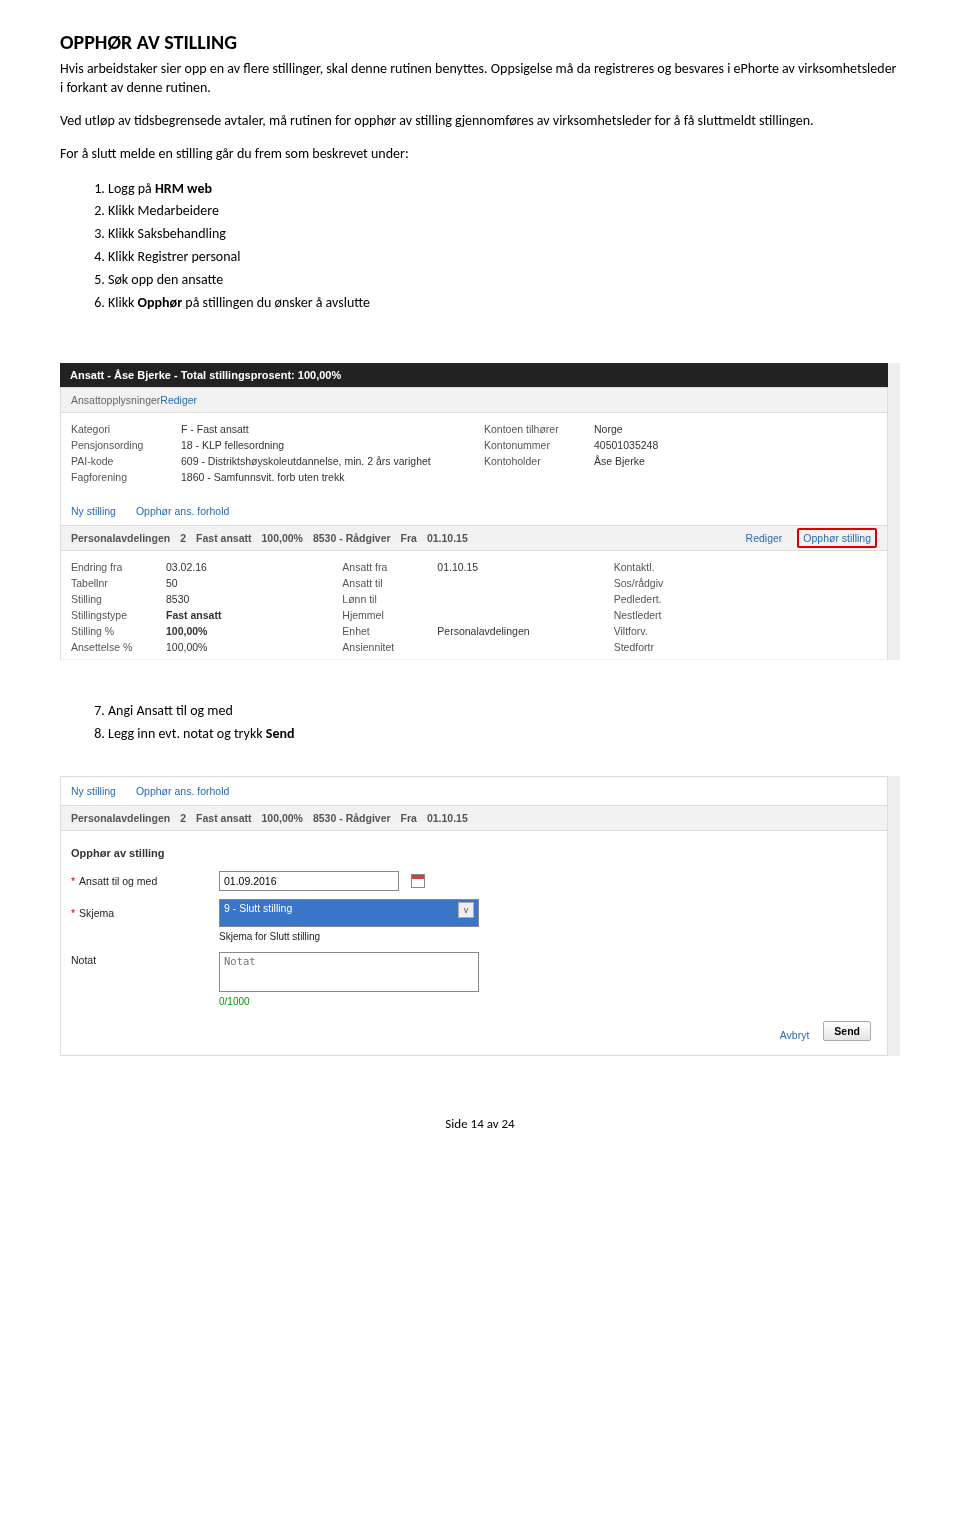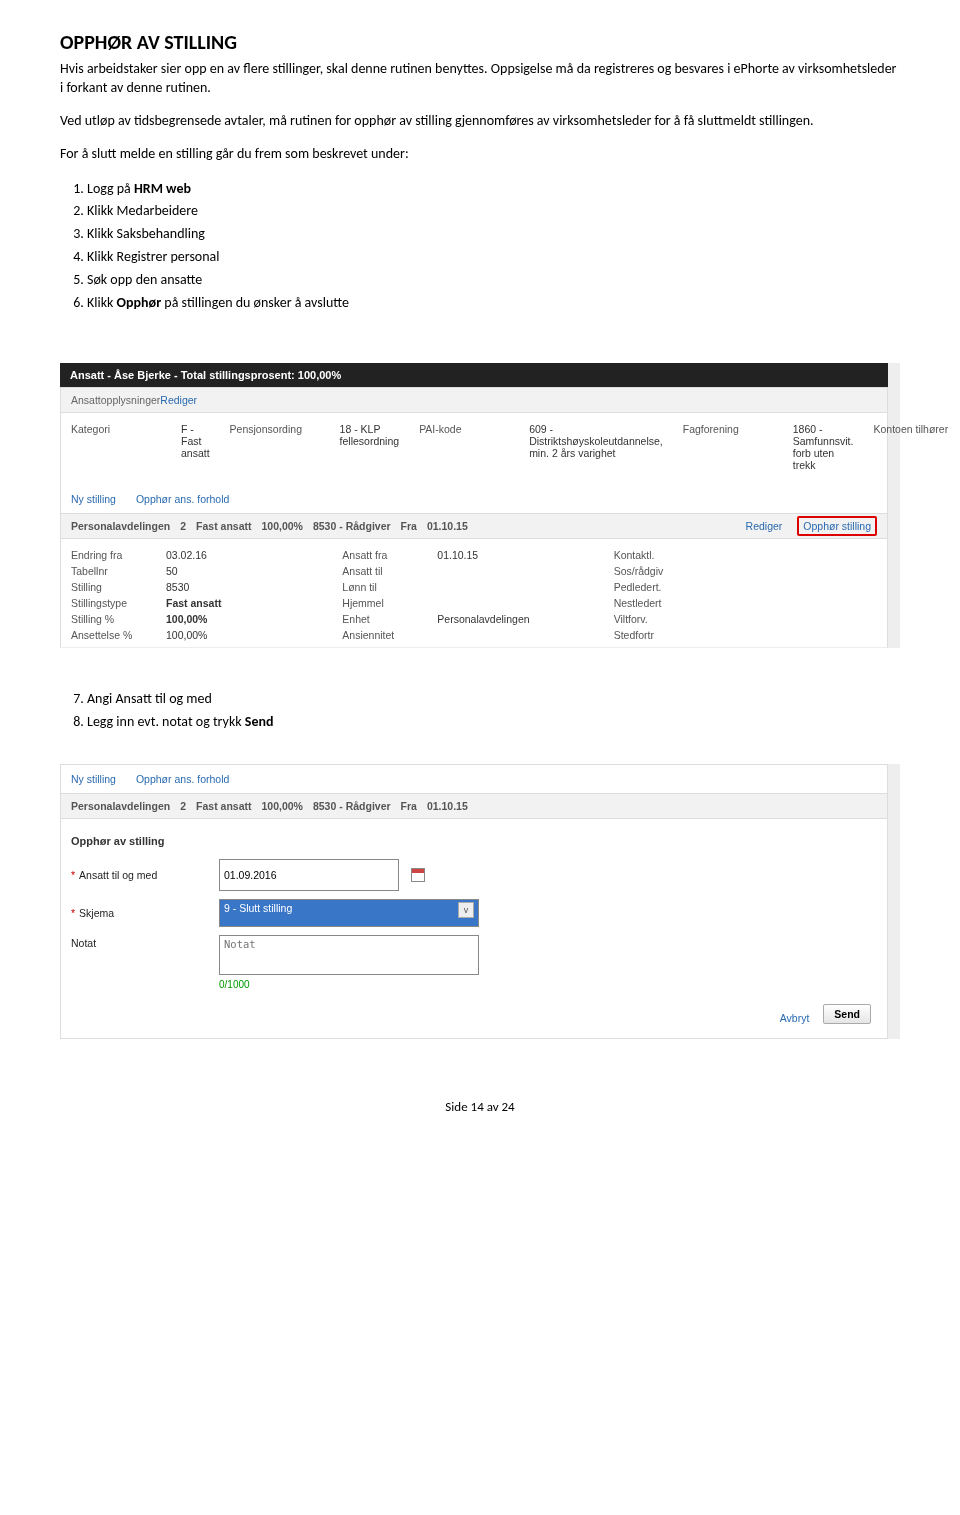--- a/index.html
+++ b/index.html
@@ -7,21 +7,21 @@
     font-family: Calibri, Arial, sans-serif;
     background: #fff;
     color: #000;
     padding: 30px 60px;
     font-size: 14px;
     width: 960px;
     margin: 0 auto;
   }
   h1 { font-size: 20px; font-weight: bold; margin-bottom: 6px; }
   p { margin-bottom: 14px; line-height: 1.35; }
-  ol { margin-left: 27px; margin-bottom: 20px; }
+  ol { margin-left: 48px; margin-bottom: 20px; }
   ol li { padding: 2px 0; line-height: 1.35; }
   .bold { font-weight: bold; }
 
   .shot {
     width: 100%;
     margin: 30px 0 40px 0;
     font-family: Verdana, Arial, sans-serif;
     font-size: 10.5px;
     color: #333;
     border-right: 12px solid #eee;
@@ -41,21 +41,21 @@
     padding: 6px 10px;
     color: #666;
     display: flex;
     justify-content: flex-start;
     align-items: center;
     font-size: 10.5px;
   }
   .link { color: #2a6ab0; cursor: pointer; }
   .body-block { padding: 10px 10px 14px 10px; border-left:1px solid #ddd; border-right:1px solid #ddd; }
   .cols { display: flex; gap: 20px; }
-  .col { flex: 1; display: flex; gap: 20px; }
+  .col { flex: 1; display: flex; flex-direction: column; gap: 4px; }
   .row { display: flex; }
   .lbl { width: 110px; color: #555; }
   .val { flex: 1; color: #333; }
   .stilling-links { padding: 8px 10px; display: flex; gap: 20px; border-left:1px solid #ddd; border-right:1px solid #ddd; }
   .stilling-head {
     background: #f2f2f2;
     border: 1px solid #ddd;
     padding: 6px 10px;
     display: flex;
     align-items: center;
@@ -81,21 +81,21 @@
   .formblock { padding: 10px; border:1px solid #ddd; border-top:none; }
   .formtitle { font-weight: bold; padding: 6px 0 8px 0; font-size: 11px; }
   .frow { display:flex; align-items:center; padding:4px 0; gap:8px; }
   .frow .flabel { width: 140px; color:#222; }
   .req { color: #c00; margin-right: 4px; }
   .input {
     border: 1px solid #888;
     background: #fff;
     padding: 2px 4px;
     font: inherit;
-    height: 32px;
+    height: 20px;
     width: 180px;
   }
   .select-sel {
     border: 1px solid #888;
     background: #3a76c8;
     color: #fff;
     padding: 2px 4px;
     font: inherit;
     height: 28px;
     width: 260px;
@@ -313,20 +313,21 @@
     <div class="formtitle">Opphør av stilling</div>
     <div class="frow">
       <div class="flabel"><span class="req">*</span><span>Ansatt til og med</span></div>
       <input class="input" value="01.09.2016" style="">
       <span class="cal-icon"></span>
     </div>
     <div class="frow">
       <div class="flabel"><span class="req">*</span><span>Skjema</span></div>
       <div class="select-sel">9 - Slutt stilling</div>
     </div>
+    <div class="subnote">Skjema for Slutt stilling</div>
     <div class="frow" style="align-items:flex-start;">
       <div class="flabel" style="padding-top:2px;"><span>Notat</span></div>
       <textarea class="input" placeholder="Notat" style=""></textarea>
     </div>
     <div class="counter">0/1000</div>
     <div class="formfooter">
       <span class="link">Avbryt</span>
       <button class="btn">Send</button>
     </div>
   </div>

